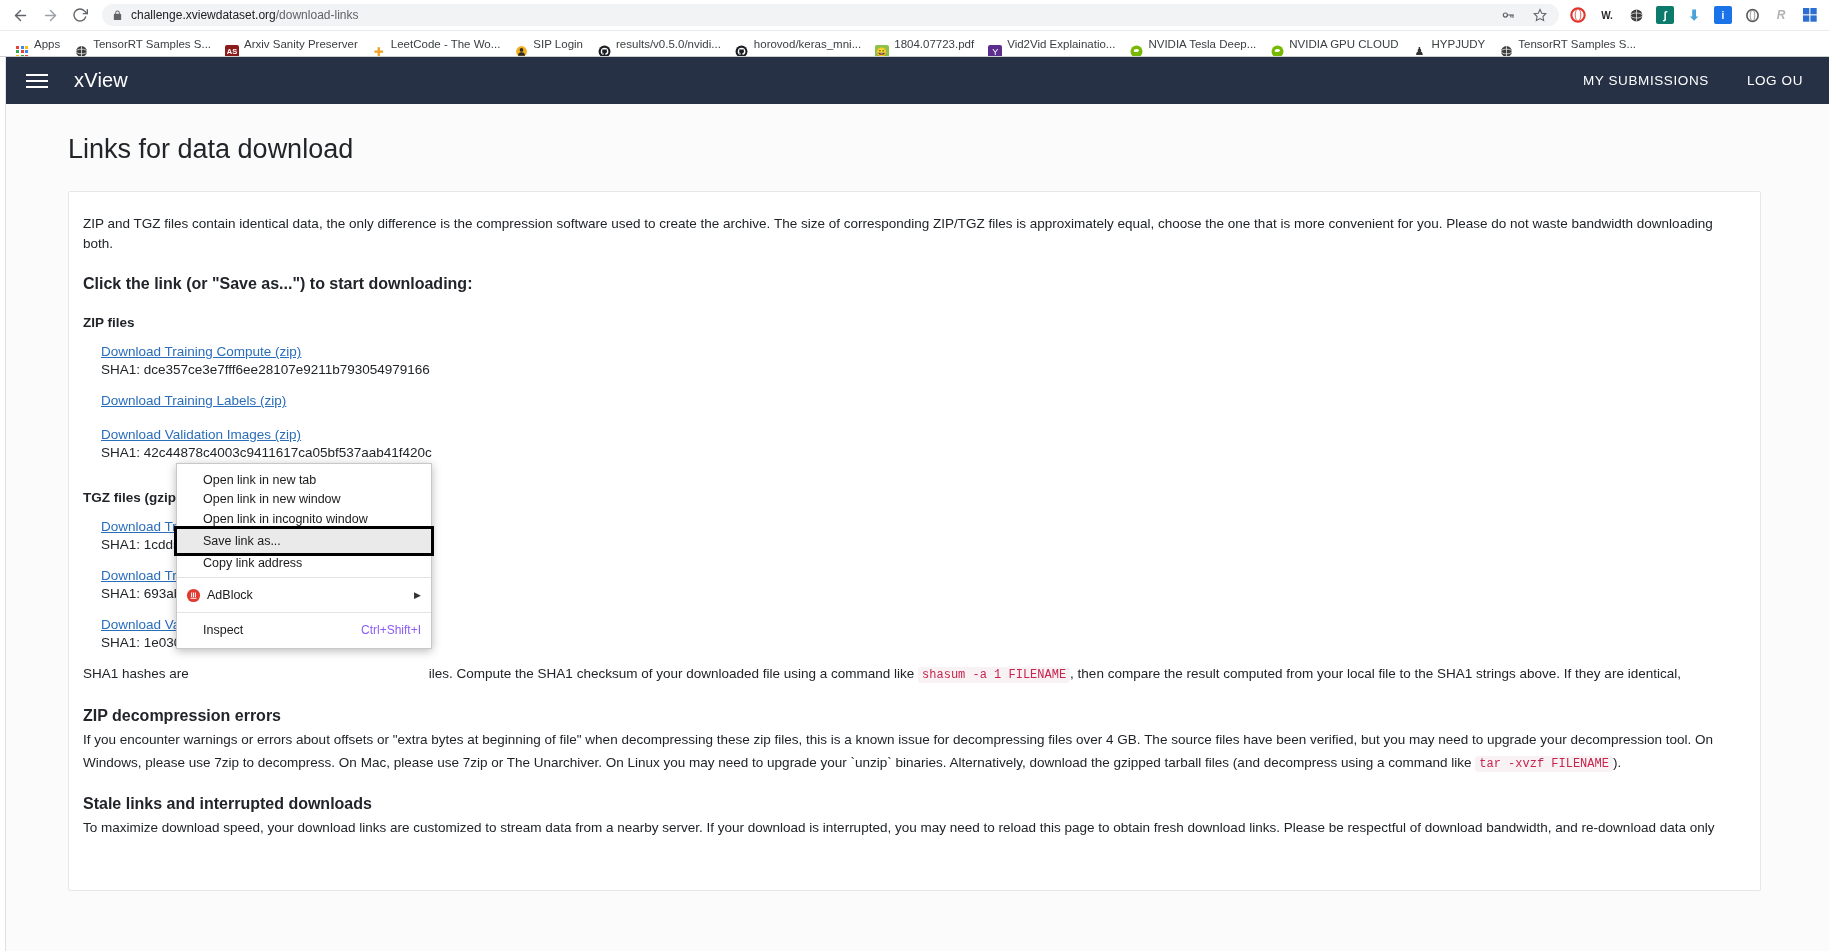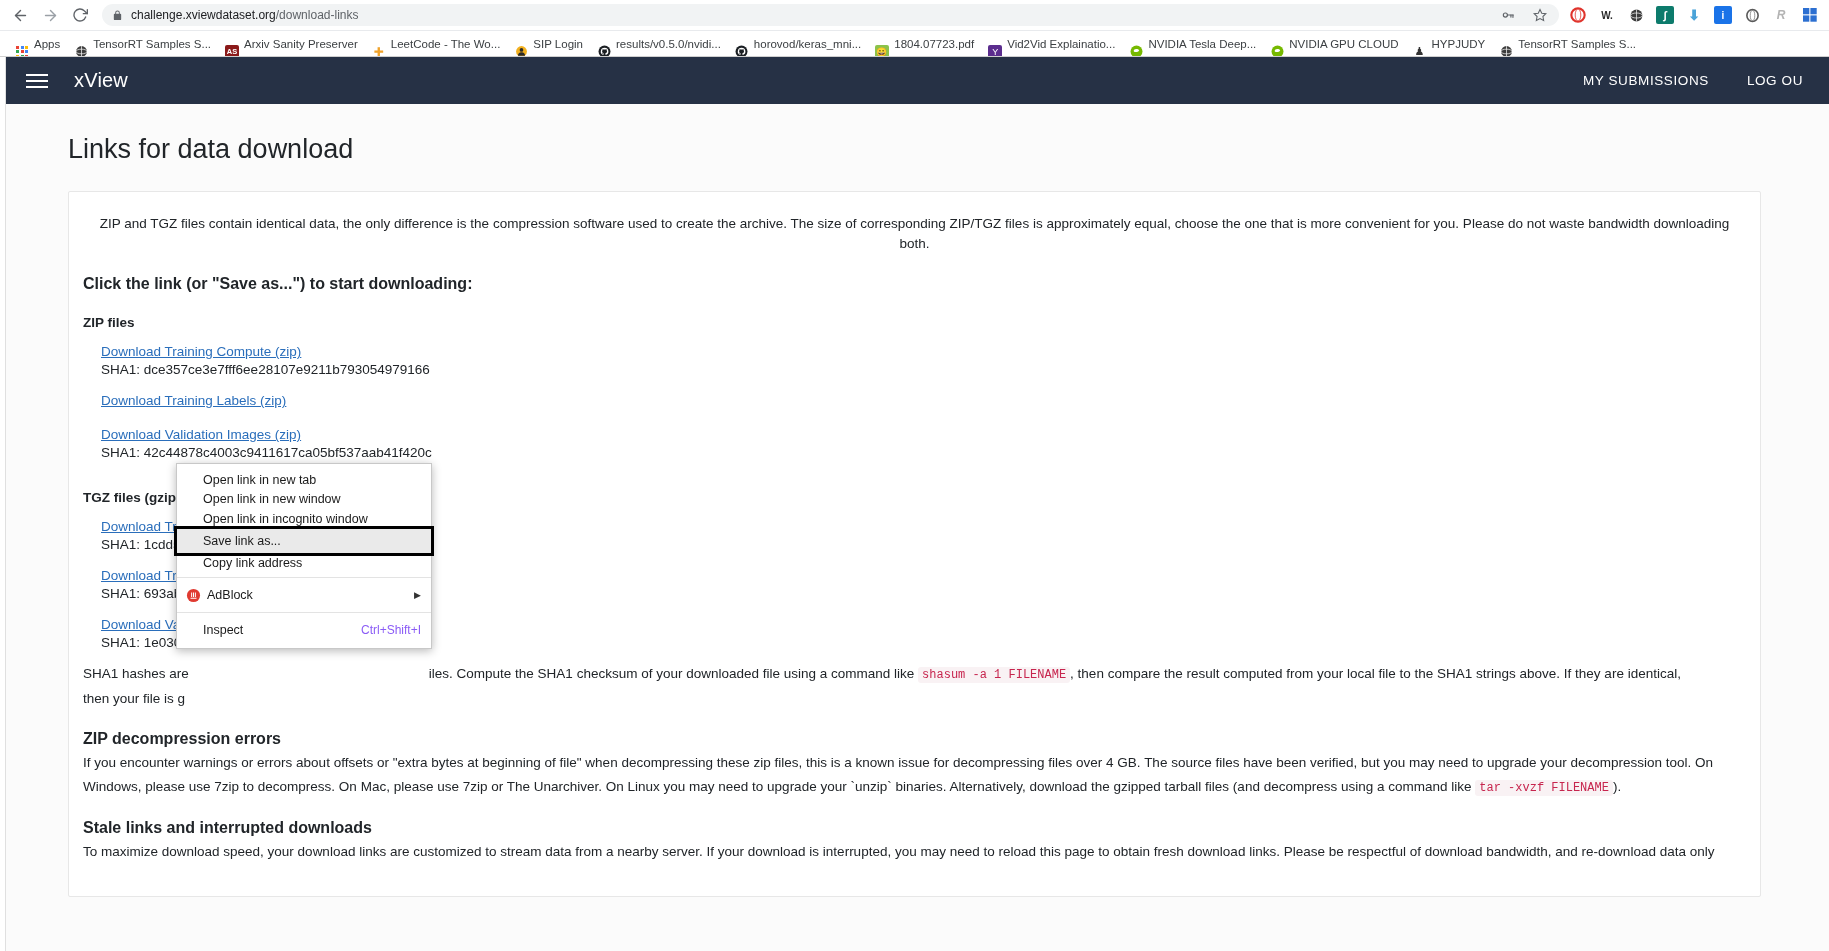--- a/index.html
+++ b/index.html
@@ -152,21 +152,20 @@
     padding: 22px 14px 30px 14px;
     min-height: 700px;
   }
   .card p, .card h3, .card h4, .card div.lnk, .card div.sha {
     color: #212529;
   }
   .intro {
     font-size: 13.5px;
     line-height: 1.45;
     margin: 0 0 22px 0;
-    text-align: center;
   }
   .h-click {
     font-size: 16px;
     font-weight: bold;
     margin: 0 0 22px 0;
   }
   .h-group {
     font-size: 13.5px;
     font-weight: bold;
     margin: 0 0 12px 0;
@@ -505,21 +504,20 @@
       <div class="file-block">
         <a class="file-link">Download Trai</a>
         <div class="sha">SHA1: 693abfe</div>
       </div>
       <div class="file-block">
         <a class="file-link">Download Vali</a>
         <div class="sha">SHA1: 1e030f</div>
       </div>
 
       <p class="para"><span>SHA1 hashes are</span><span style="display:inline-block;width:240px;"></span><span>iles. Compute the SHA1 checksum of your downloaded file using a command like</span> <code class="inline">shasum -a 1 FILENAME</code><span>, then compare the result computed from your local file to the SHA1 strings above. If they are identical,</span></p>
-      <p class="para">then your file is g</p>
 
       <h3 class="h-sec">ZIP decompression errors</h3>
       <p class="para">If you encounter warnings or errors about offsets or "extra bytes at beginning of file" when decompressing these zip files, this is a known issue for decompressing files over 4 GB. The source files have been verified, but you may need to upgrade your decompression tool. On</p>
       <p class="para"><span>Windows, please use 7zip to decompress. On Mac, please use 7zip or The Unarchiver. On Linux you may need to upgrade your `unzip` binaries. Alternatively, download the gzipped tarball files (and decompress using a command like</span> <code class="inline">tar -xvzf FILENAME</code><span>).</span></p>
 
       <h3 class="h-sec">Stale links and interrupted downloads</h3>
       <p class="para">To maximize download speed, your download links are customized to stream data from a nearby server. If your download is interrupted, you may need to reload this page to obtain fresh download links. Please be respectful of download bandwidth, and re-download data only</p>
     </div>
   </div>
 

